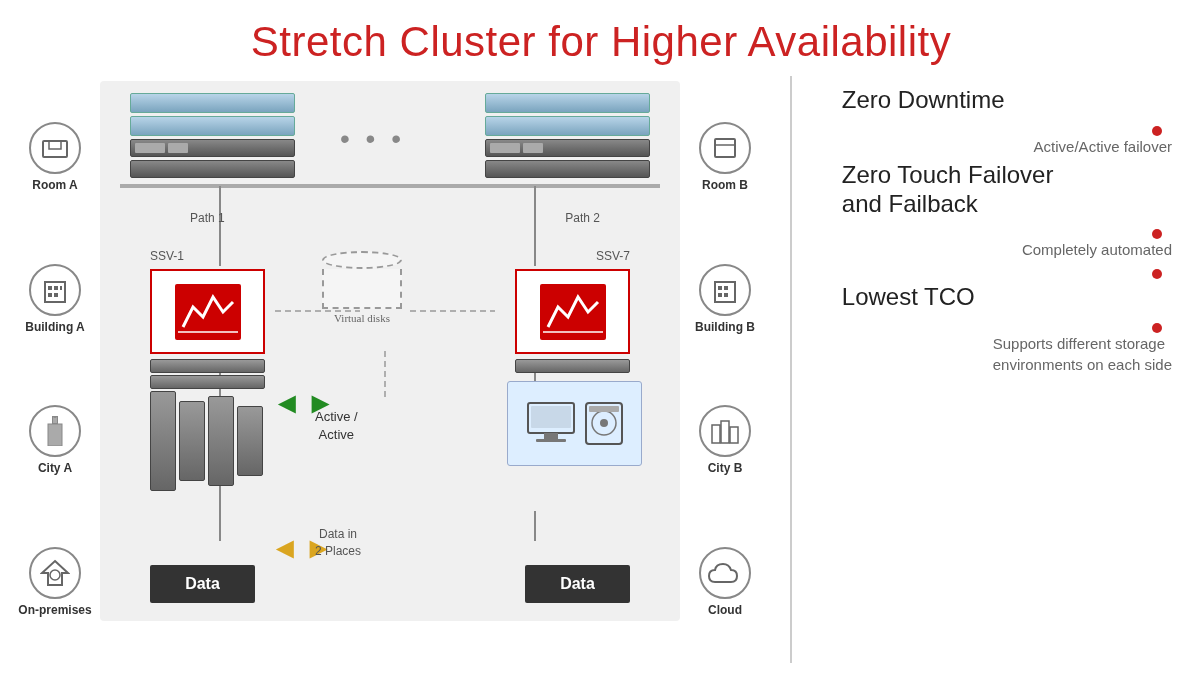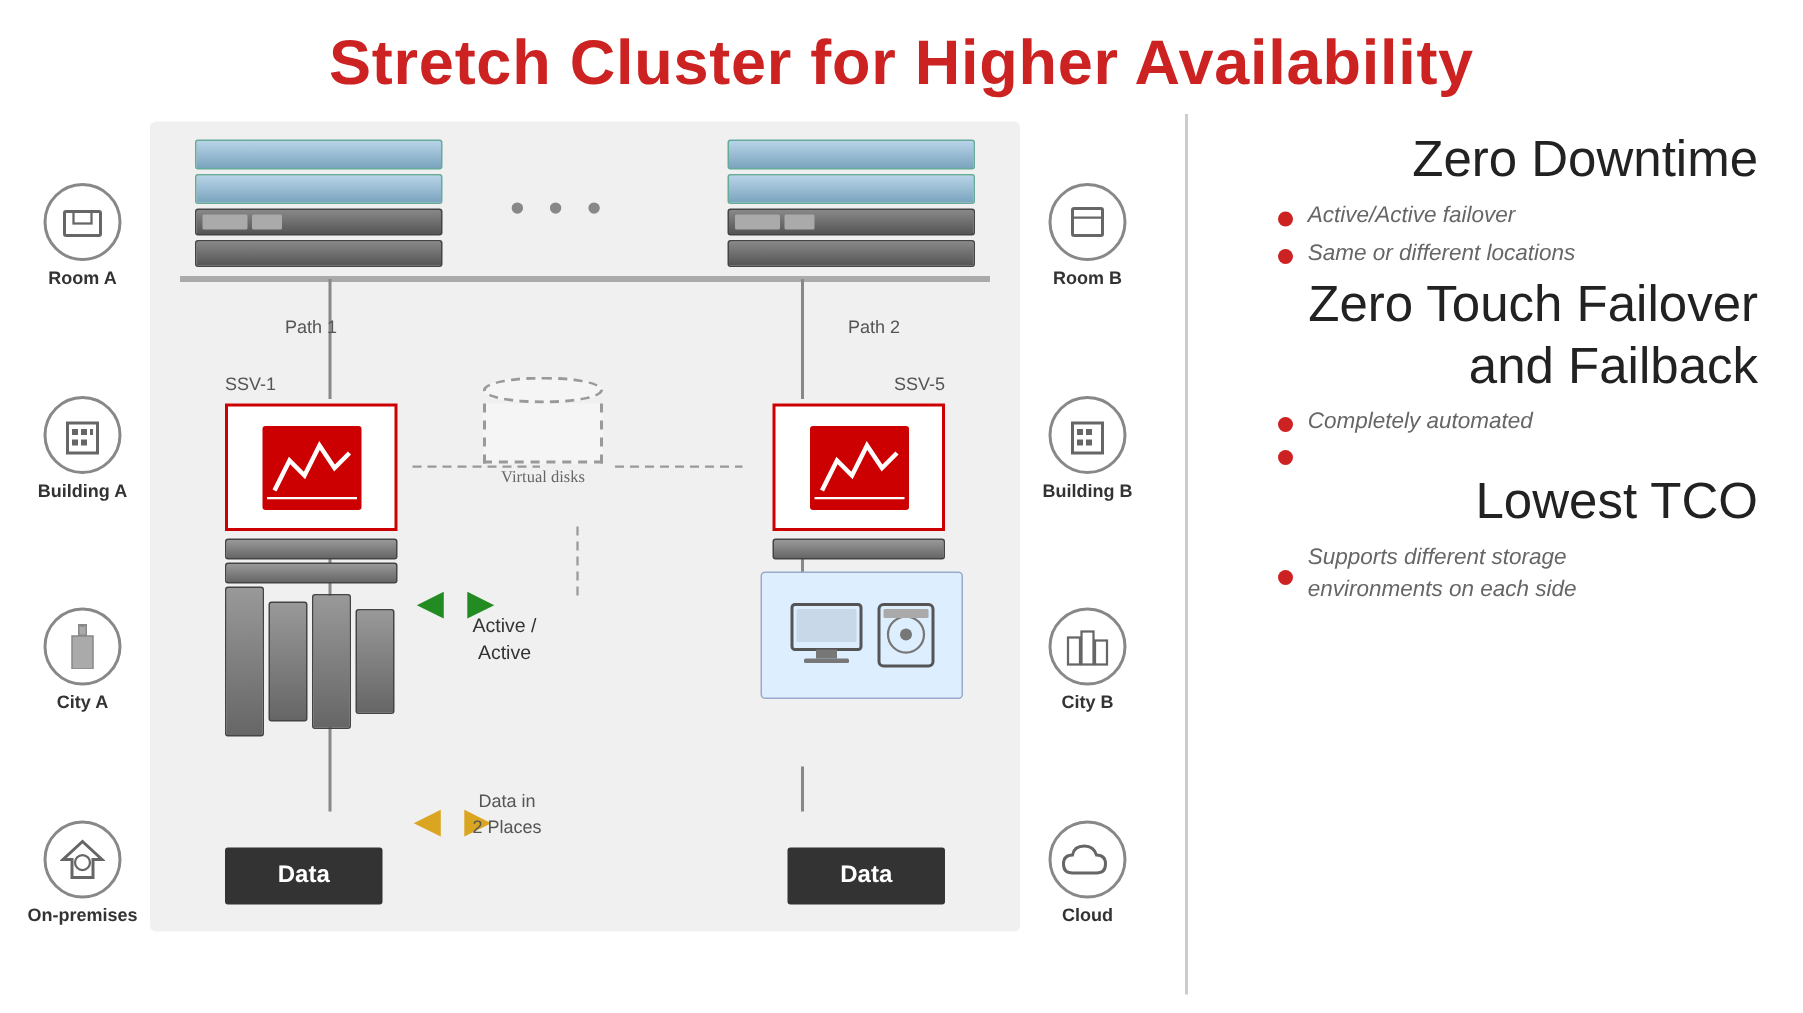--- a/index.html
+++ b/index.html
@@ -7,21 +7,21 @@
       width: 1202px;
       height: 675px;
       background: #fff;
       font-family: 'Segoe UI', Arial, sans-serif;
       overflow: hidden;
     }
     .page-title {
       text-align: center;
       color: #cc2222;
       font-size: 42px;
-      font-weight: 700;
+      font-weight: 400;
       padding: 18px 0 10px 0;
       letter-spacing: 0.5px;
     }
     .main-content {
       display: flex;
       flex-direction: row;
       padding: 0 10px;
       height: calc(100% - 88px);
     }
     
@@ -83,38 +83,36 @@
     }
     
     .text-content {
       width: 420px;
       padding: 10px 20px 10px 30px;
       display: flex;
       flex-direction: column;
       gap: 0px;
     }
     .section-title {
-      font-size: 34px;
+      font-size: 24px;
       font-weight: 400;
       color: #222;
       margin-bottom: 6px;
       margin-top: 12px;
       line-height: 1.2;
-      text-align: right;
     }
     .section-title:first-child {
       margin-top: 0;
     }
     .bullet-item {
       display: flex;
-      flex-direction: row;
-      align-items: center;
+      flex-direction: column;
+      align-items: flex-end;
       margin-bottom: 4px;
       padding-left: 10px;
-      font-style: italic;
     }
     .bullet-dot {
       width: 10px;
       height: 10px;
       background: #cc2222;
       border-radius: 50%;
       flex-shrink: 0;
       margin-top: 5px;
       margin-right: 10px;
     }
@@ -272,21 +270,21 @@
         <div style="width:115px;height:14px;background:linear-gradient(180deg,#999,#666);border:1px solid #444;border-radius:2px;"></div>
       </div>
 
       <div style="position:absolute;top:310px;left:50px;display:flex;flex-direction:row;gap:3px;">
         <div style="width:26px;height:100px;background:linear-gradient(180deg,#999,#666);border:1px solid #444;border-radius:2px;"></div>
         <div style="width:26px;height:80px;background:linear-gradient(180deg,#999,#666);border:1px solid #444;border-radius:2px;margin-top:10px;"></div>
         <div style="width:26px;height:90px;background:linear-gradient(180deg,#999,#666);border:1px solid #444;border-radius:2px;margin-top:5px;"></div>
         <div style="width:26px;height:70px;background:linear-gradient(180deg,#999,#666);border:1px solid #444;border-radius:2px;margin-top:15px;"></div>
       </div>
 
-      <div style="position:absolute;top:168px;right:50px;font-size:12px;color:#555;">SSV-5</div>
+      <div style="position:absolute;top:168px;right:50px;font-size:12px;color:#555;">SSV-7</div>
 
       <div style="position:absolute;top:188px;right:50px;width:115px;height:85px;border:2.5px solid #c00;background:#fff;display:flex;align-items:center;justify-content:center;">
         <svg width="70" height="60" viewBox="0 0 70 60">
           <rect x="2" y="2" width="66" height="56" fill="#c00" rx="2"></rect>
           <polyline points="10,45 20,25 30,35 40,15 50,30 60,20" fill="none" stroke="white" stroke-width="3"></polyline>
           <line x1="5" y1="50" x2="65" y2="50" stroke="white" stroke-width="1.5"></line>
         </svg>
       </div>
 
       <div style="position:absolute;top:278px;right:50px;width:115px;height:14px;background:linear-gradient(180deg,#999,#666);border:1px solid #444;border-radius:2px;"></div>
@@ -379,24 +377,20 @@
   <div class="divider"></div>
 
   <div class="text-content">
 
     <div>
       <div class="section-title">Zero Downtime</div>
       <div class="bullet-item">
         <div class="bullet-dot"></div>
         <span class="bullet-text">Active/Active failover</span>
       </div>
-      <div class="bullet-item">
-        <div class="bullet-dot"></div>
-        <span class="bullet-text">Same or different locations</span>
-      </div>
     </div>
 
     <div>
       <div class="section-title">Zero Touch Failover<br>and Failback</div>
       <div class="bullet-item">
         <div class="bullet-dot"></div>
         <span class="bullet-text">Completely automated</span>
       </div>
       <div class="bullet-item">
         <div class="bullet-dot"></div>

